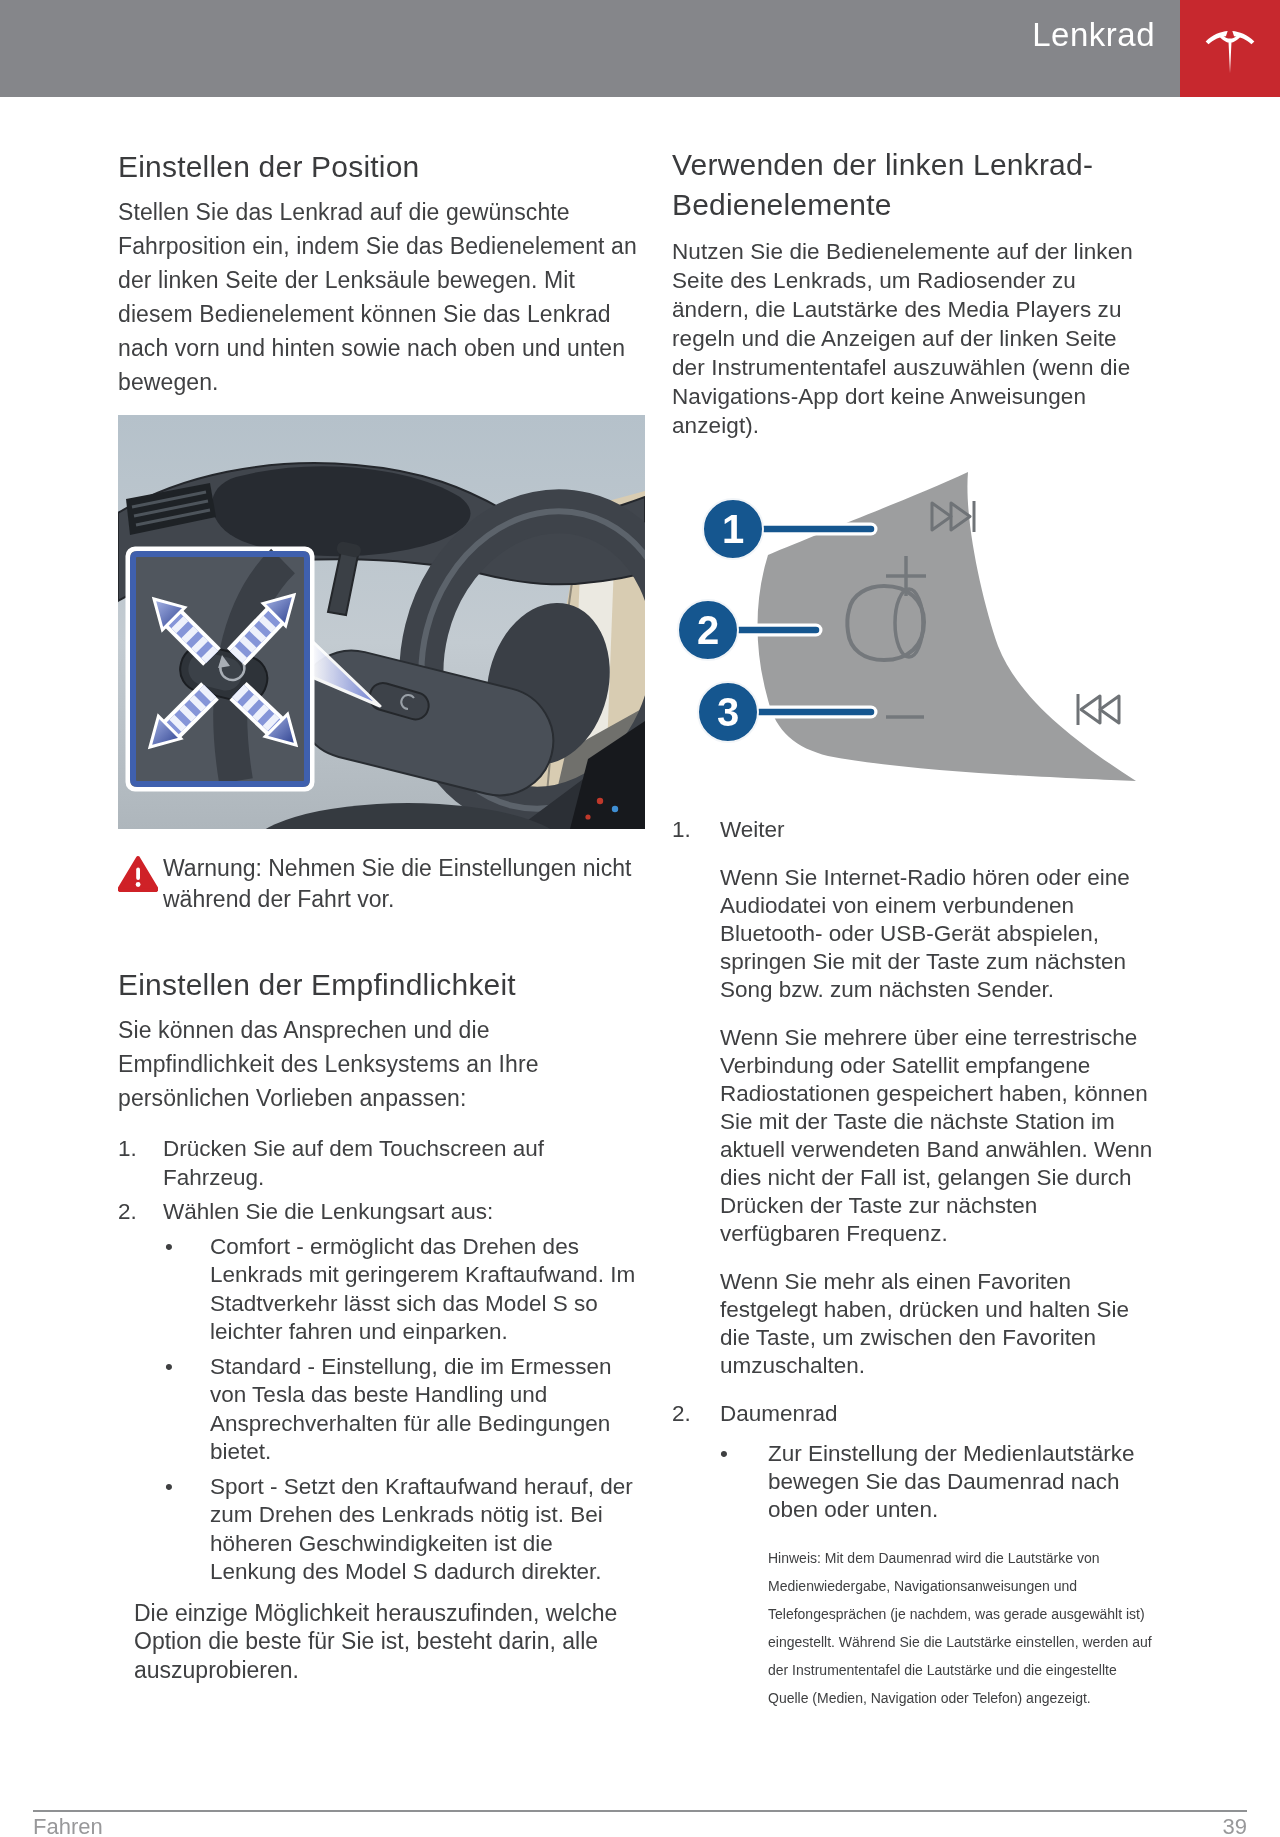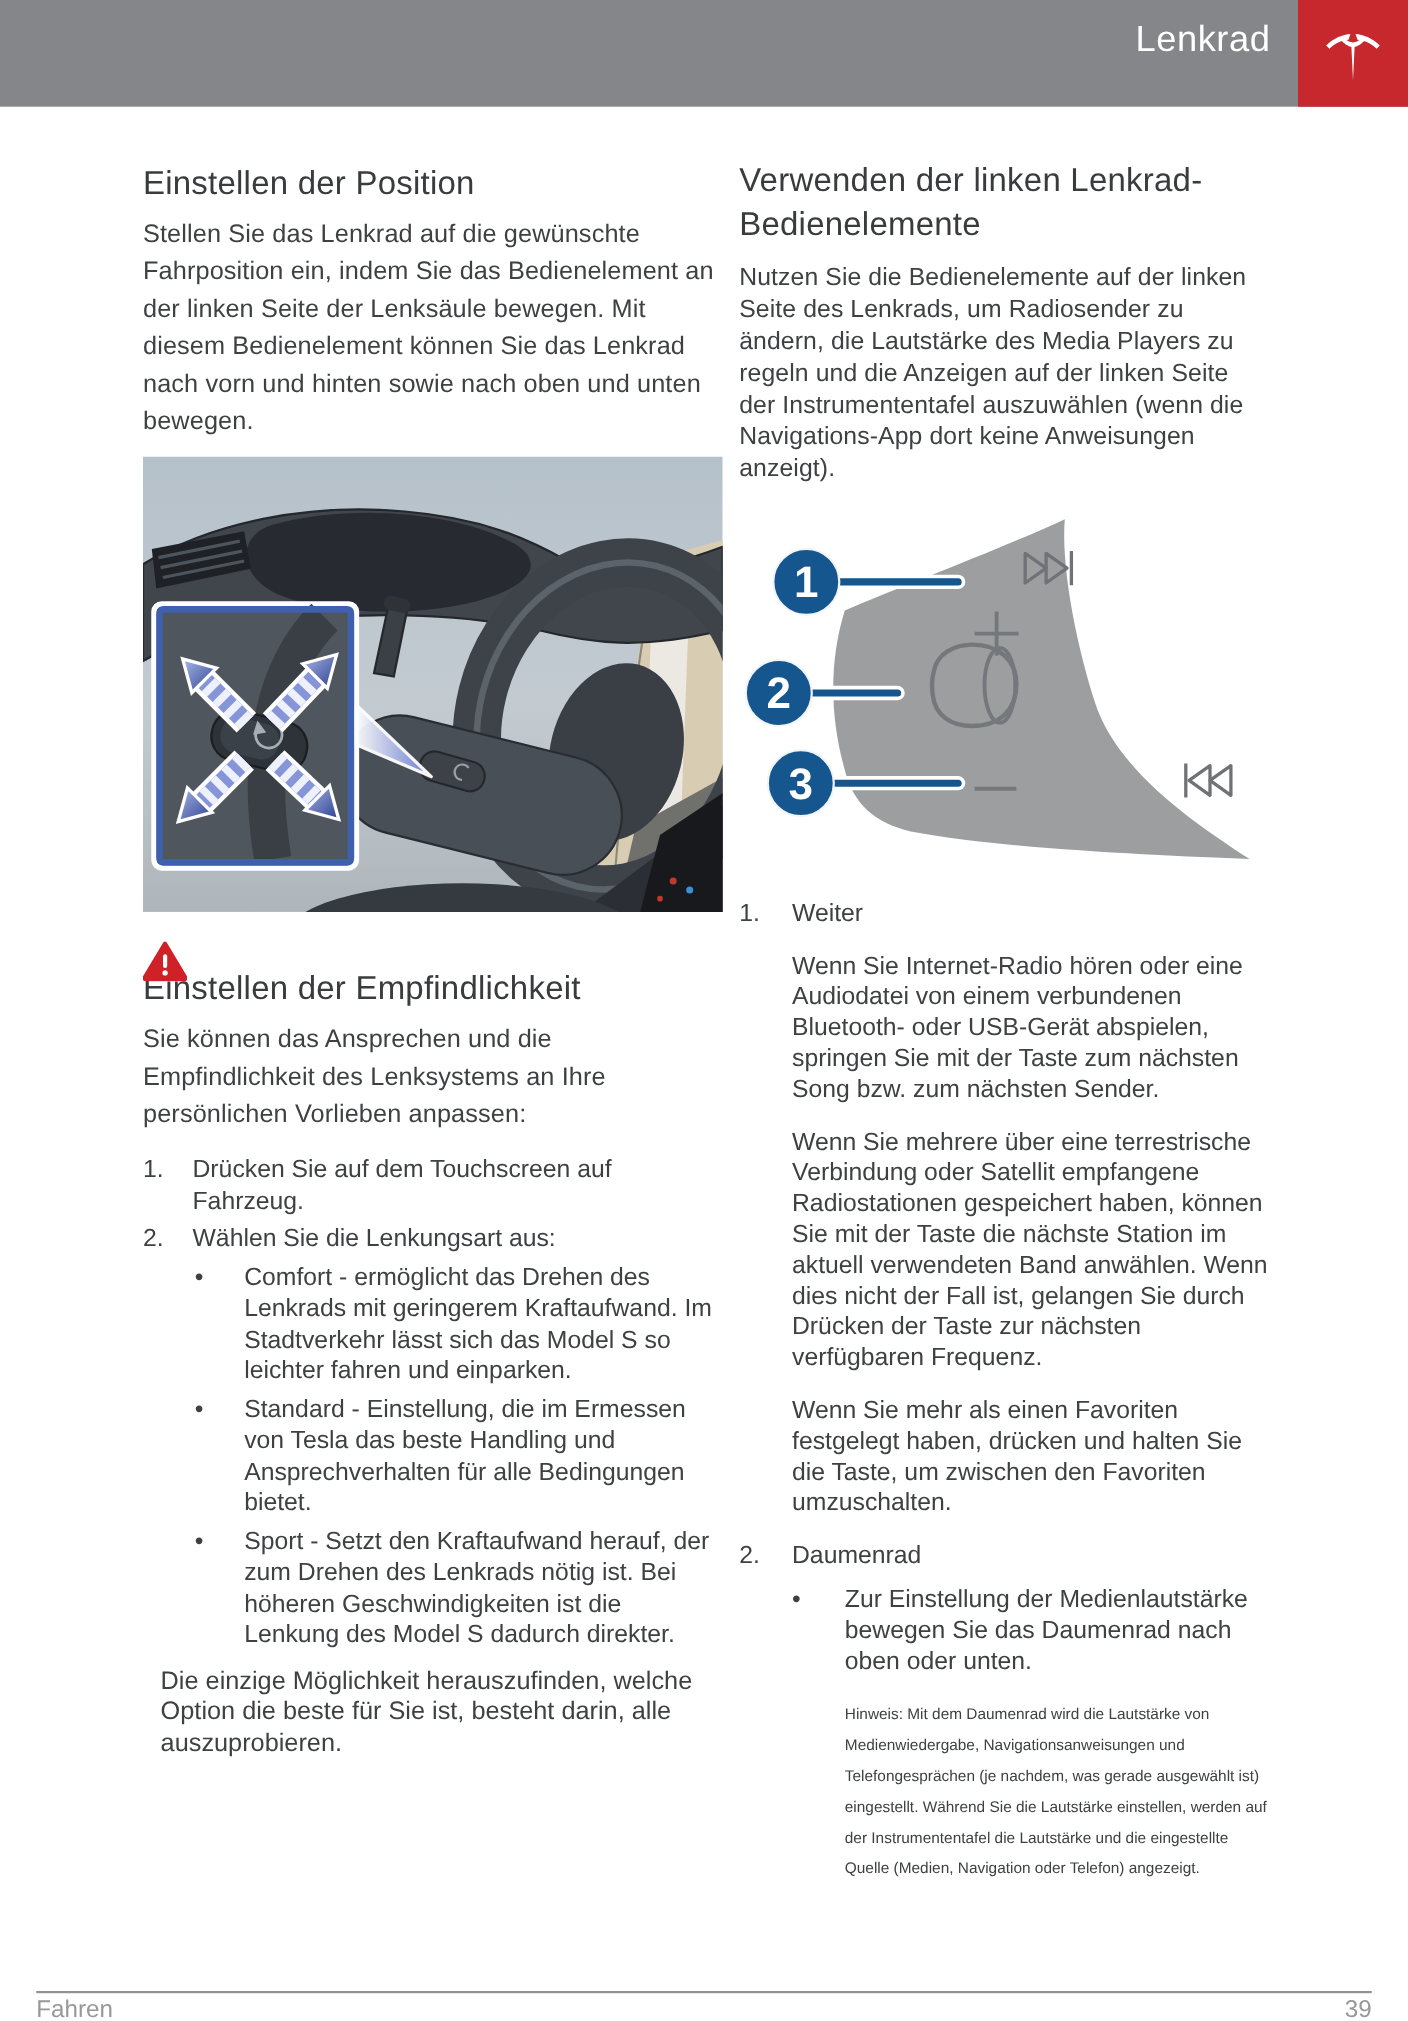--- a/index.html
+++ b/index.html
@@ -10,21 +10,21 @@
   }
   
   .header{position:absolute;left:0;top:0;width:1280px;height:97px;background:var(--header-gray,#85868a);}
   .header-title{
     position:absolute;right:125px;top:0;height:70px;display:flex;align-items:center;
     color:#ffffff;font-size:33px;font-weight:400;letter-spacing:.5px;
   }
   .logo-box{position:absolute;right:0;top:0;width:100px;height:97px;background:var(--tesla-red,#c7282e);
     display:flex;align-items:center;justify-content:center;}
   
-  .col-left{position:absolute;left:130px;top:97px;width:527px;}
+  .col-left{position:absolute;left:118px;top:97px;width:527px;}
   .col-right{position:absolute;left:672px;top:97px;width:482px;}
   h2.sec{
     font-size:30px;line-height:40px;font-weight:400;margin:0;
     color:var(--heading-text,#3a3b3d);letter-spacing:.2px;
   }
   .col-left h2.sec{margin-top:50px;}
   .col-right h2.sec{margin-top:48px;}
   p.body{font-size:23px;line-height:34px;margin:8px 0 0 0;letter-spacing:.1px;}
   .col-right p.body{font-size:22.5px;line-height:29px;margin-top:12px;}
   figure{margin:16px 0 0 0;padding:0;}
@@ -173,20 +173,21 @@
   </figure>
 
   <div class="warning">
     <span class="wicon">
       <svg width="40" height="37" viewBox="0 0 40 37">
         <path d="M20 3 L38 33 Q39.5 35.5 36 35.5 L4 35.5 Q0.5 35.5 2 33 Z" fill="var(--warning-red,#cf2127)" stroke="var(--warning-red,#cf2127)" stroke-width="4" stroke-linejoin="round"></path>
         <rect x="18.2" y="12.5" width="3.8" height="12.5" rx="1.9" fill="#ffffff"></rect>
         <circle cx="20.1" cy="29.5" r="2.4" fill="#ffffff"></circle>
       </svg>
     </span>
+    <span>Warnung: Nehmen Sie die Einstellungen nicht während der Fahrt vor.</span>
   </div>
 
   <h2 class="sec">Einstellen der Empfindlichkeit</h2>
   <p class="body">Sie können das Ansprechen und die Empfindlichkeit des Lenksystems an Ihre persönlichen Vorlieben anpassen:</p>
 
   <div class="steps">
     <div class="li">
       <span class="marker">1.</span>
       <span>Drücken Sie auf dem Touchscreen auf Fahrzeug.</span>
     </div>

